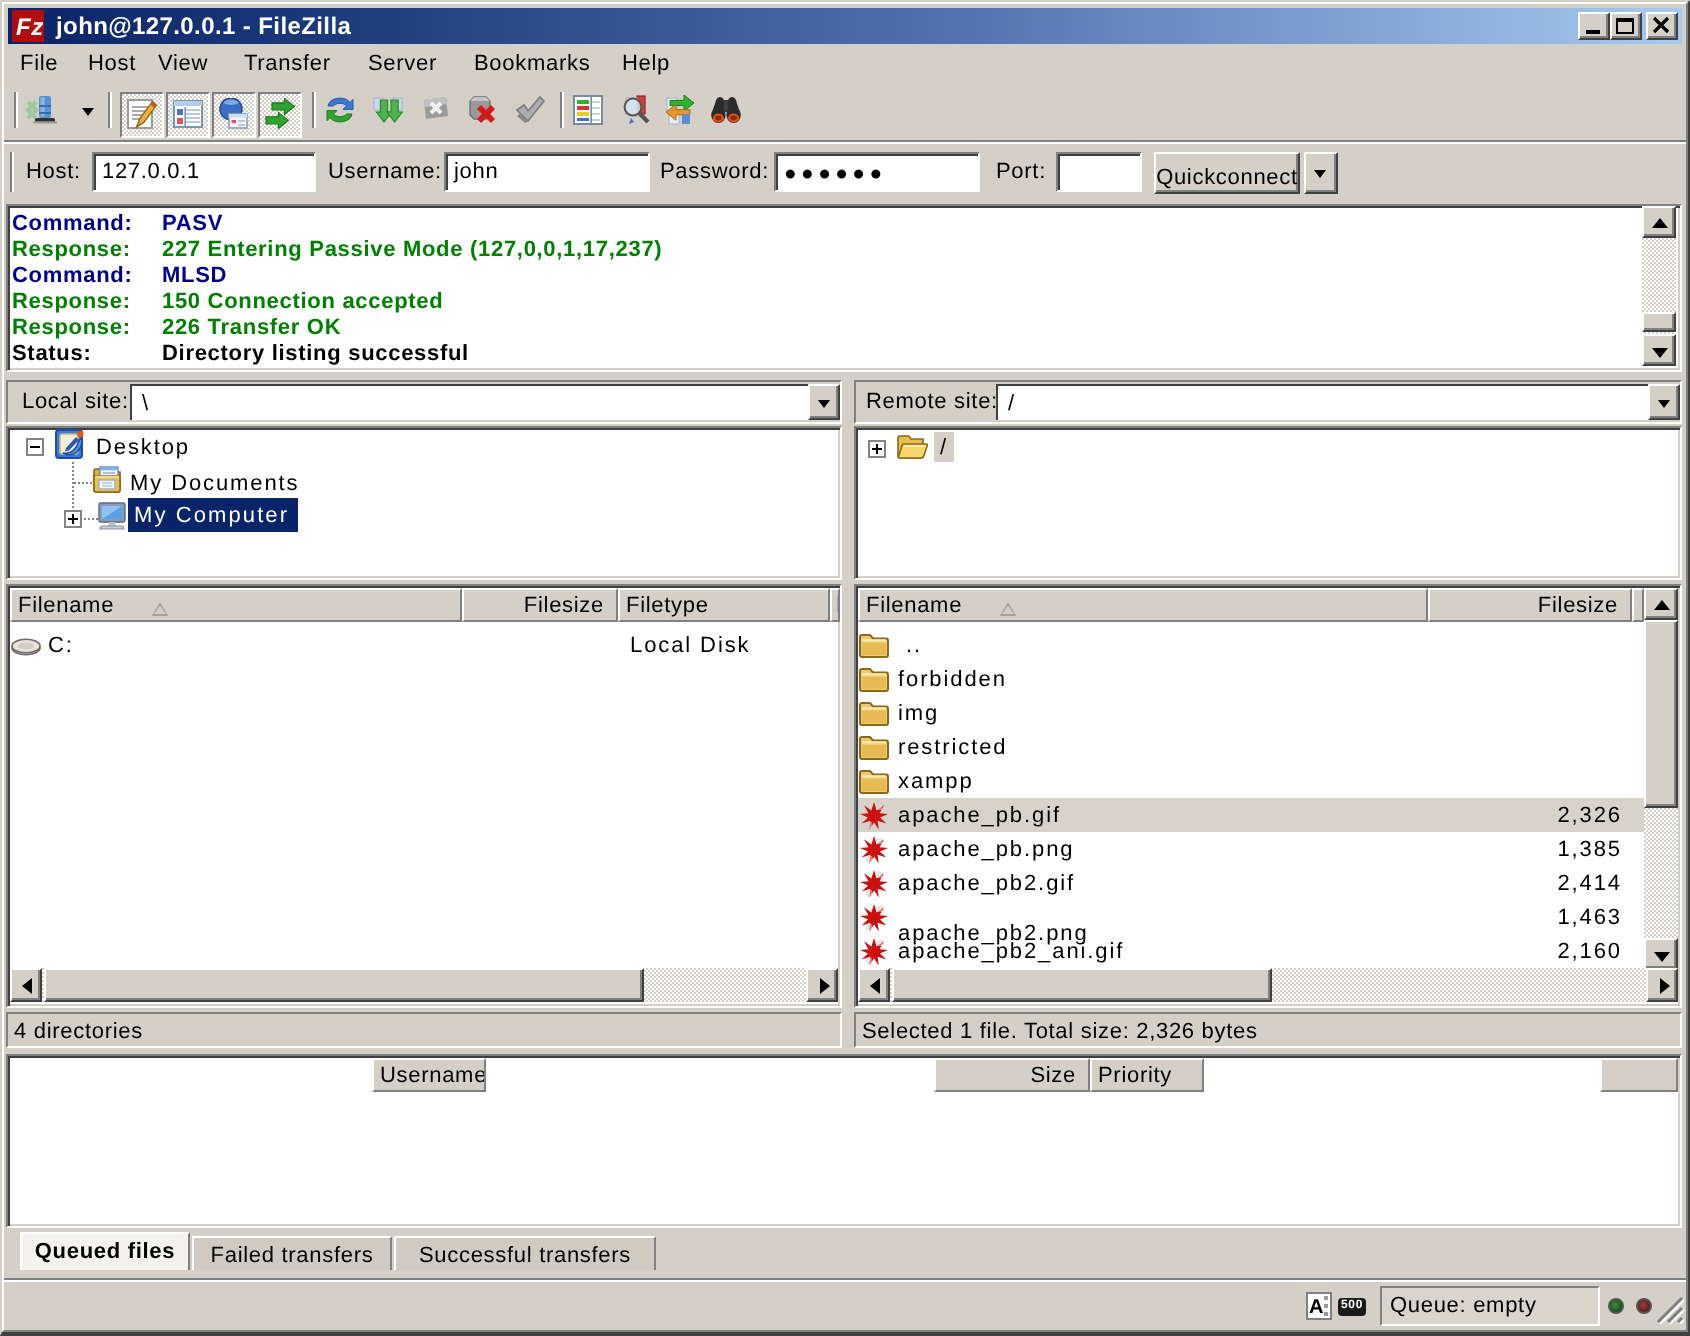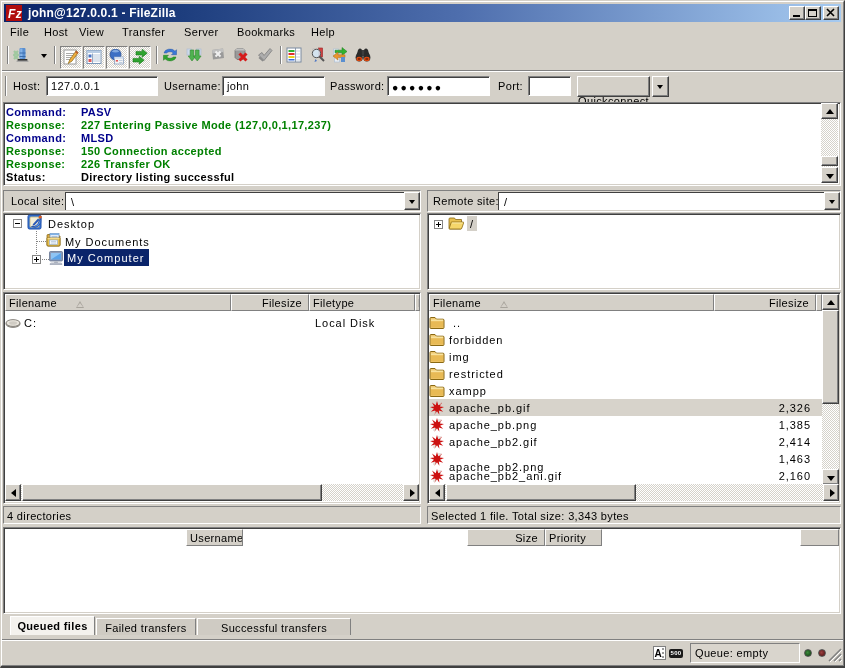--- a/index.html
+++ b/index.html
@@ -21,21 +21,21 @@
 #menubar span { position:absolute; top:3px; }
 
 #toolbar { left:2px; top:42px; width:841px; height:29px; border-bottom:1px solid #808080; box-shadow: 0 1px 0 #fff; }
 .tsep { position:absolute; top:4px; width:2px; height:18px; border-left:1px solid #808080; border-right:1px solid #fff; }
 .tgl { position:absolute; top:4px; width:22px; height:23px; border:1px solid; border-color:#808080 #fff #fff #808080; }
 .icon16 { position:absolute; width:16px; height:16px; }
 
 #quickbar { left:2px; top:71px; width:841px; height:30px; }
 .qlabel { position:absolute; top:9px; }
 .field { position:absolute; top:5px; height:20px; background:#fff; border:1px solid; border-color:#808080 #fff #fff #808080; box-shadow: inset 1px 1px 0 #404040; padding:3px 3px 0 4px; }
-#qcbtn { position:absolute; left:575px; top:5px; width:73px; height:21px; background:#d4d0c8; border:1px solid; border-color:#fff #404040 #404040 #fff; box-shadow: inset -1px -1px 0 #808080; text-align:center; padding-top:18px; }
+#qcbtn { position:absolute; left:575px; top:5px; width:73px; height:21px; background:#d4d0c8; border:1px solid; border-color:#fff #404040 #404040 #fff; box-shadow: inset -1px -1px 0 #808080; text-align:center; padding-top:6px; }
 #qcdrop { position:absolute; left:650px; top:5px; width:17px; height:21px; background:#d4d0c8; border:1px solid; border-color:#fff #404040 #404040 #fff; box-shadow: inset -1px -1px 0 #808080; }
 .darr { width:0; height:0; border-left:3.5px solid transparent; border-right:3.5px solid transparent; border-top:4px solid #000; position:absolute; }
 
 #logbox { left:3px; top:102px; width:838px; height:84px; background:#fff; }
 #logbox .line { position:absolute; left:2px; white-space:pre;font-weight:bold; }
 .vsb { position:absolute; }
 .sbtn { position:absolute; background:#d4d0c8; border:1px solid; border-color:#fff #404040 #404040 #fff; box-shadow: inset -1px -1px 0 #808080; }
 .arr { width:0; height:0; position:absolute; }
 .au { border-left:4px solid transparent; border-right:4px solid transparent; border-bottom:5px solid #000; }
 .ad { border-left:4px solid transparent; border-right:4px solid transparent; border-top:5px solid #000; }
@@ -436,32 +436,32 @@
     <g id="apach">
       <path d="M8 1 L9.3 5.2 L13 2.6 L10.8 6.6 L15 7 L11 8.8 L14.2 11.8 L9.8 10.4 L10.4 14.8 L8 11.2 L5.6 14.8 L6.2 10.4 L1.8 11.8 L5 8.8 L1 7 L5.2 6.6 L3 2.6 L6.7 5.2 Z" fill="#cc1010"></path>
       <circle cx="8" cy="8" r="2.4" fill="#cc1010"></circle>
       <rect x="9" y="2" width="3" height="3" fill="#d8d4cc" fill-opacity="0.55"></rect>
       <rect x="4" y="11" width="3" height="3" fill="#d8d4cc" fill-opacity="0.55"></rect>
     </g>
   </defs>
 </svg>
 
 <div class="strip" style="left:3px;width:418px">4 directories</div>
-<div class="strip" style="left:427px;width:414px">Selected 1 file. Total size: 3,343 bytes</div>
+<div class="strip" style="left:427px;width:414px">Selected 1 file. Total size: 2,326 bytes</div>
 
 <div class="abs sunken" id="queuebox">
   <div class="hdr hl" style="left:182px;width:57px;overflow:hidden">Username...</div>
   <div class="hdr hr" style="left:463px;width:78px">Size</div>
   <div class="hdr hl" style="left:541px;width:57px">Priority</div>
   <div class="hdr" style="left:796px;width:39px"></div>
 </div>
 
 <div class="tab" style="left:10px;top:616px;width:85px;height:19px;font-weight:bold;z-index:2;background:#f4f2ee">Queued files</div>
 <div class="tab" style="left:96px;top:618px;width:100px;height:17px;background:#cfcbc3">Failed transfers</div>
-<div class="tab" style="left:197px;top:618px;width:154px;height:17px;background:#cfcbc3">Successful transfers</div>
+<div class="tab" style="left:197px;top:618px;width:131px;height:17px;background:#cfcbc3">Successful transfers</div>
 
 <div class="abs" id="statusbar">
   <svg class="abs" style="left:651px;top:6px" width="13" height="14" viewBox="0 0 13 14">
     <rect x="0.5" y="0.5" width="12" height="13" fill="#fff" stroke="#808080"></rect>
     <text x="1.5" y="10.5" font-size="10" font-weight="bold" fill="#000">A</text>
     <g fill="#9a9a9a">
         <rect x="9" y="2" width="2" height="2"></rect>
         <rect x="9" y="6" width="2" height="2"></rect>
         <rect x="9" y="10" width="2" height="2"></rect>
       </g>

